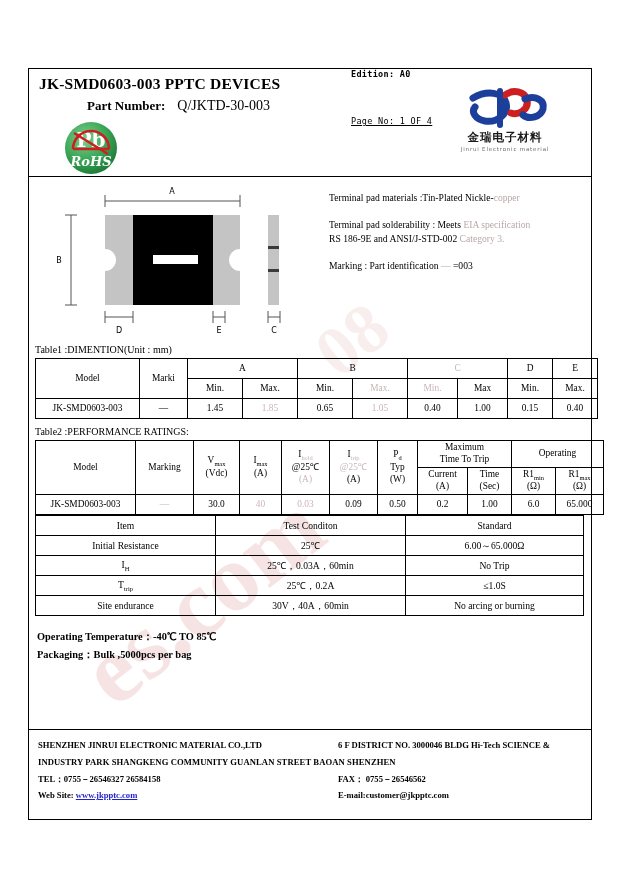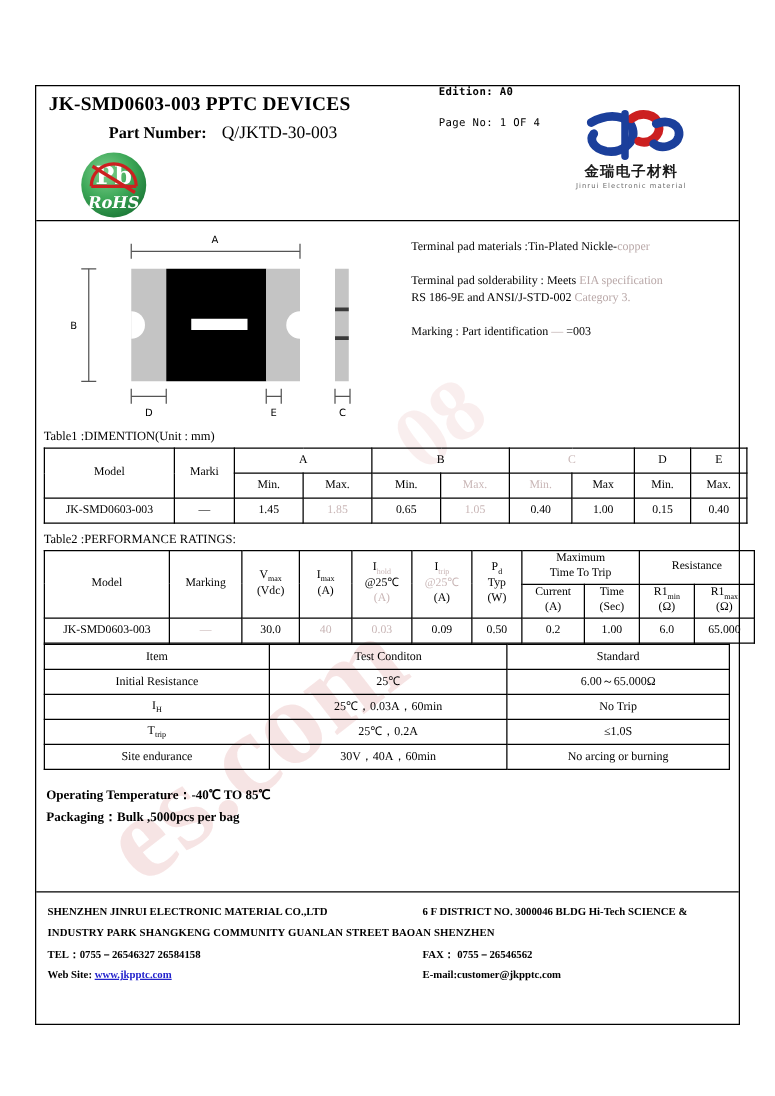--- a/index.html
+++ b/index.html
@@ -88,21 +88,21 @@
     margin-left: 12px;
     font-size: 14px;
   }
   .hdr-meta {
     position: absolute;
     font-family: "DejaVu Sans Mono", monospace;
     font-size: 8.5px;
     letter-spacing: 0.3px;
   }
   #hdr-edition { left: 322px; top: 0; font-weight: bold; }
-  #hdr-pageno  { left: 322px; top: 25px; }
+  #hdr-pageno  { left: 322px; top: 47px; text-decoration: underline; }
 
   
   #rohs-badge {
     position: absolute;
     left: 35px; top: 52px;
     width: 54px; height: 54px;
   }
 
   
   #logo-block {
@@ -182,21 +182,21 @@
   #notes {
     margin: 12px 0 0 8px;
     font-size: 10.4px;
     font-weight: bold;
     line-height: 1.75;
   }
 
   
   #footer {
     position: absolute;
-    left: 0; right: 0; bottom: 16px;
+    left: 0; right: 0; bottom: 0;
     height: 90px;
     border-top: 1.5px solid #000;
     box-sizing: border-box;
     padding: 7px 9px 0 9px;
     font-size: 8.6px;
     font-weight: bold;
     line-height: 1.95;
   }
   .f-row { display: flex; }
   .f-left  { width: 300px; }
@@ -404,21 +404,21 @@
       </th>
       <th rowspan="2">
         <span>P</span><sub>d</sub><br>
         <span>Typ</span><br>
         <span>(W)</span>
       </th>
       <th colspan="2">
         <span>Maximum</span><br>
         <span>Time To Trip</span>
       </th>
-      <th colspan="2">Resistance</th>
+      <th colspan="2">Operating</th>
     </tr>
     <tr>
       <th>
         <span>Current</span><br>
         <span>(A)</span>
       </th>
       <th>
         <span>Time</span><br>
         <span>(Sec)</span>
       </th>

